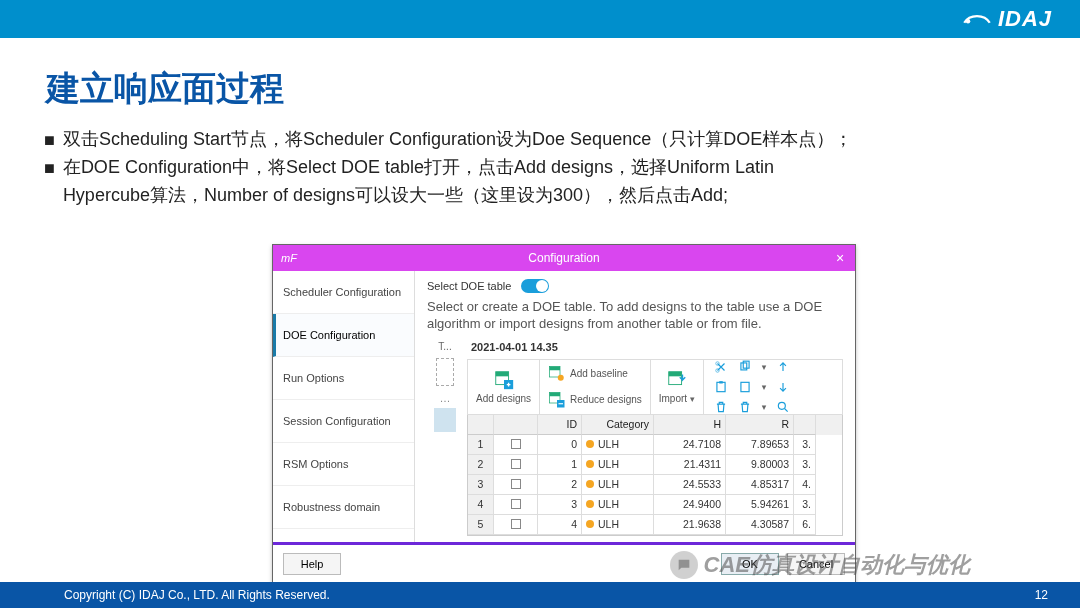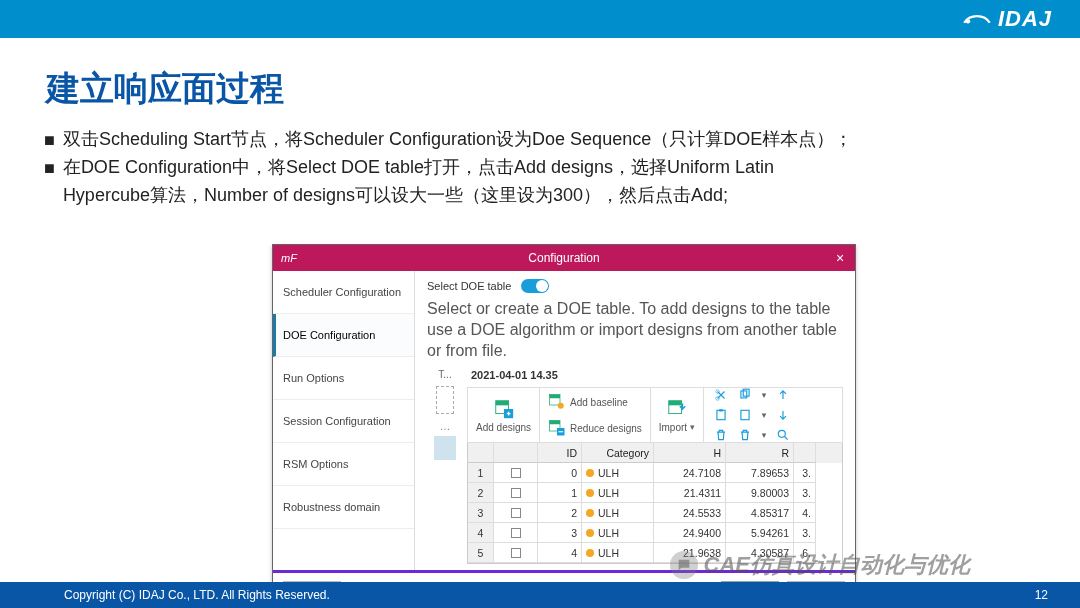--- a/index.html
+++ b/index.html
@@ -10,32 +10,32 @@
   .logo svg { width: 30px; height: 24px; }
 
   .slide { position: relative; height: 570px; padding: 18px 44px 0 44px; }
   .title { color: #0955a6; font-size: 34px; font-weight: 600; margin: 10px 0 14px 2px; }
   .bullets { font-size: 18px; color: #222; line-height: 1.55; }
   .bullets .row { display: flex; gap: 8px; }
   .bullets .sq { font-size: 18px; line-height: 28px; }
   .bullets .txt span.ind { display: block; }
 
   .dialog { position: absolute; left: 272px; top: 206px; width: 584px; border: 1px solid #666; background: #fff; box-shadow: 0 2px 4px rgba(0,0,0,.25); }
-  .dlg-title { background: #be185d; color: #fff; height: 26px; display: flex; align-items: center; justify-content: center; position: relative; font-size: 12px; }
+  .dlg-title { background: #d946ef; color: #fff; height: 26px; display: flex; align-items: center; justify-content: center; position: relative; font-size: 12px; }
   .dlg-title .mf { position: absolute; left: 8px; font-style: italic; font-size: 11px; }
   .dlg-title .x { position: absolute; right: 0; top: 0; width: 30px; height: 26px; display: flex; align-items: center; justify-content: center; font-size: 14px; }
   .dlg-body { display: flex; background: #fff; }
   .dlg-side { width: 142px; border-right: 1px solid #ddd; font-size: 11px; color: #444; }
   .side-item { padding: 15px 10px; border-bottom: 1px solid #eee; cursor: pointer; }
   .side-item.active { border-left: 3px solid #1a7ba8; padding-left: 7px; color: #000; background: #fafcfe; }
   .dlg-main { flex: 1; padding: 8px 12px 6px 12px; font-size: 11px; color: #333; }
   .toggle-row { display: flex; align-items: center; gap: 10px; margin-bottom: 6px; }
   .toggle { width: 28px; height: 14px; background: #1a9edb; border-radius: 7px; position: relative; }
   .toggle::after { content: ""; position: absolute; right: 1px; top: 1px; width: 12px; height: 12px; background: #fff; border-radius: 50%; }
-  .desc { font-size: 16px; color: #555; margin-bottom: 8px; line-height: 1.3; }
+  .desc { font-size: 13px; color: #555; margin-bottom: 8px; line-height: 1.3; }
 
   .content-row { display: flex; gap: 4px; }
   .slice { width: 36px; text-align: center; font-size: 10px; color: #666; }
   .slice-head { margin-bottom: 6px; }
   .slice-box { width: 18px; height: 28px; border: 1px dashed #aaa; margin: 4px auto; }
   .slice-on { width: 22px; height: 24px; background: #cfe3ef; margin: 4px auto; }
   .slice-dots { font-size: 11px; color: #888; margin-top: 6px; }
 
   .right-col { flex: 1; }
   .rc-timestamp { font-size: 11px; font-weight: 600; margin: 0 0 6px 4px; }

